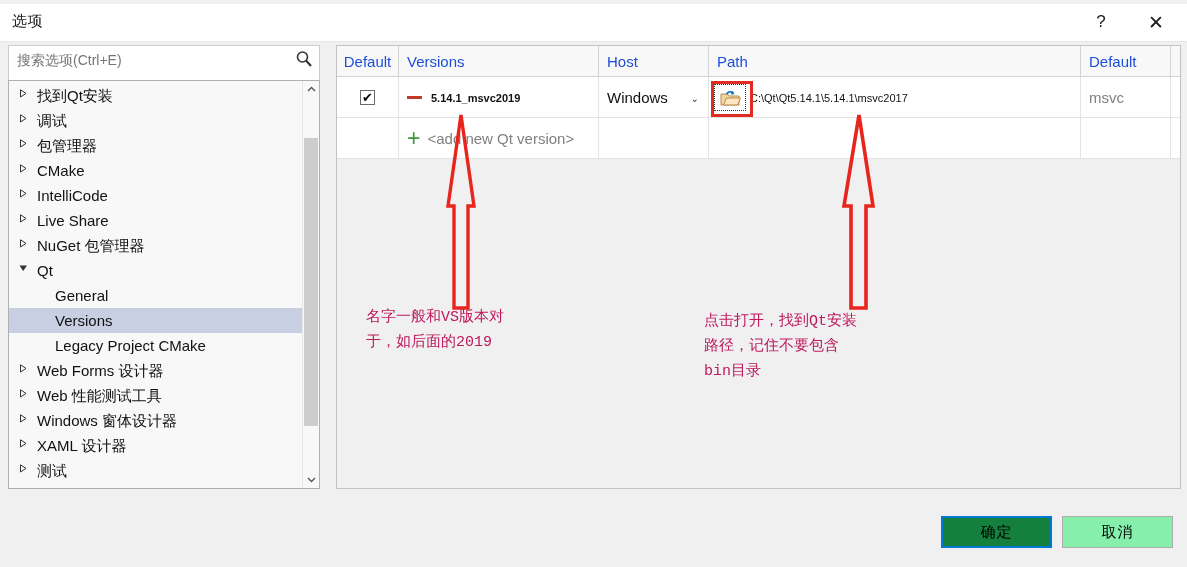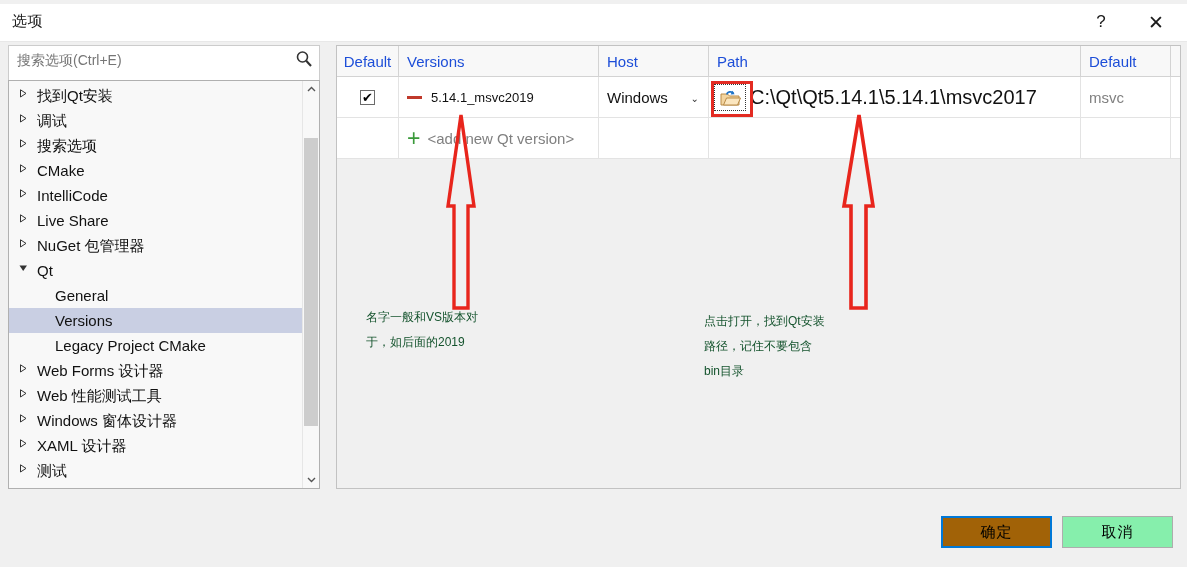--- a/index.html
+++ b/index.html
@@ -203,21 +203,21 @@
     line-height: 1;
     color: #000;
     box-sizing: border-box;
   }
   #version-dash {
     width: 15px; height: 3px;
     background: #c0392b;
     margin-right: 9px;
     flex: 0 0 15px;
   }
-  #version-name { font-weight: normal; font-size: 13px; }
+  #version-name { font-weight: bold; font-size: 11px; }
   #host-value { font-size: 15px; }
   #host-caret {
     position: absolute;
     right: 9px; top: 50%;
     transform: translateY(-50%);
     font-size: 10px;
     color: #333;
   }
   #browse-button {
     width: 32px; height: 27px;
@@ -229,39 +229,39 @@
     flex: 0 0 32px;
   }
   #browse-highlight {
     position: absolute;
     left: 2px; top: 4px;
     width: 42px; height: 36px;
     border: 3px solid #e32b22;
     box-sizing: border-box;
     pointer-events: none;
   }
-  #path-value { margin-left: 4px; font-size: 20px; }
+  #path-value { margin-left: 4px; font-size: 11px; }
   #compiler-value { color: #808080; font-size: 15px; }
 
   #add-plus {
     font-size: 23px;
     color: #3a9a3a;
     font-weight: 500;
     margin-right: 7px;
     line-height: 1;
   }
   #add-label { color: #808080; font-size: 15px; }
 
   
   .anno-text {
     position: absolute;
-    color: #14532d;
-    font-size: 12px;
+    color: #be185d;
+    font-size: 15px;
     line-height: 25px;
-    font-family: Liberation Sans, sans-serif;
+    font-family: Liberation Mono, monospace;
     white-space: pre;
   }
   #anno-text-1 { left: 366px; top: 305px; }
   #anno-text-2 { left: 704px; top: 309px; }
   .anno-arrow { position: absolute; }
 
   
   .footer-btn {
     position: absolute;
     width: 111px; height: 32px;
@@ -271,21 +271,21 @@
     font-family: "Liberation Sans", "DejaVu Sans", sans-serif;
     font-size: 15px;
     color: #000;
     display: flex; align-items: center; justify-content: center;
     cursor: default;
     letter-spacing: 1px;
   }
   #ok-button {
     left: 941px; top: 516px;
     border: 2px solid #0078d7;
-    background: #a16207;
+    background: #15803d;
   }
   #cancel-button { left: 1062px; top: 516px; }
 </style>
 </head>
 <body>
 
 <div id="titlebar">
   <div id="dialog-title">选项</div>
   <div class="titlebtn" id="help-button">
     <span>?</span>
@@ -316,21 +316,21 @@
       <div class="tree-item">
         <span class="tree-arrow"><svg width="9" height="9" viewBox="0 0 9 9">
             <polygon points="1.5,0.8 7,4.4 1.5,8" fill="none" stroke="#333" stroke-width="1"></polygon>
           </svg></span>
         <span>调试</span>
       </div>
       <div class="tree-item">
         <span class="tree-arrow"><svg width="9" height="9" viewBox="0 0 9 9">
             <polygon points="1.5,0.8 7,4.4 1.5,8" fill="none" stroke="#333" stroke-width="1"></polygon>
           </svg></span>
-        <span>搜索选项</span>
+        <span>包管理器</span>
       </div>
       <div class="tree-item">
         <span class="tree-arrow"><svg width="9" height="9" viewBox="0 0 9 9">
             <polygon points="1.5,0.8 7,4.4 1.5,8" fill="none" stroke="#333" stroke-width="1"></polygon>
           </svg></span>
         <span>CMake</span>
       </div>
       <div class="tree-item">
         <span class="tree-arrow"><svg width="9" height="9" viewBox="0 0 9 9">
             <polygon points="1.5,0.8 7,4.4 1.5,8" fill="none" stroke="#333" stroke-width="1"></polygon>

